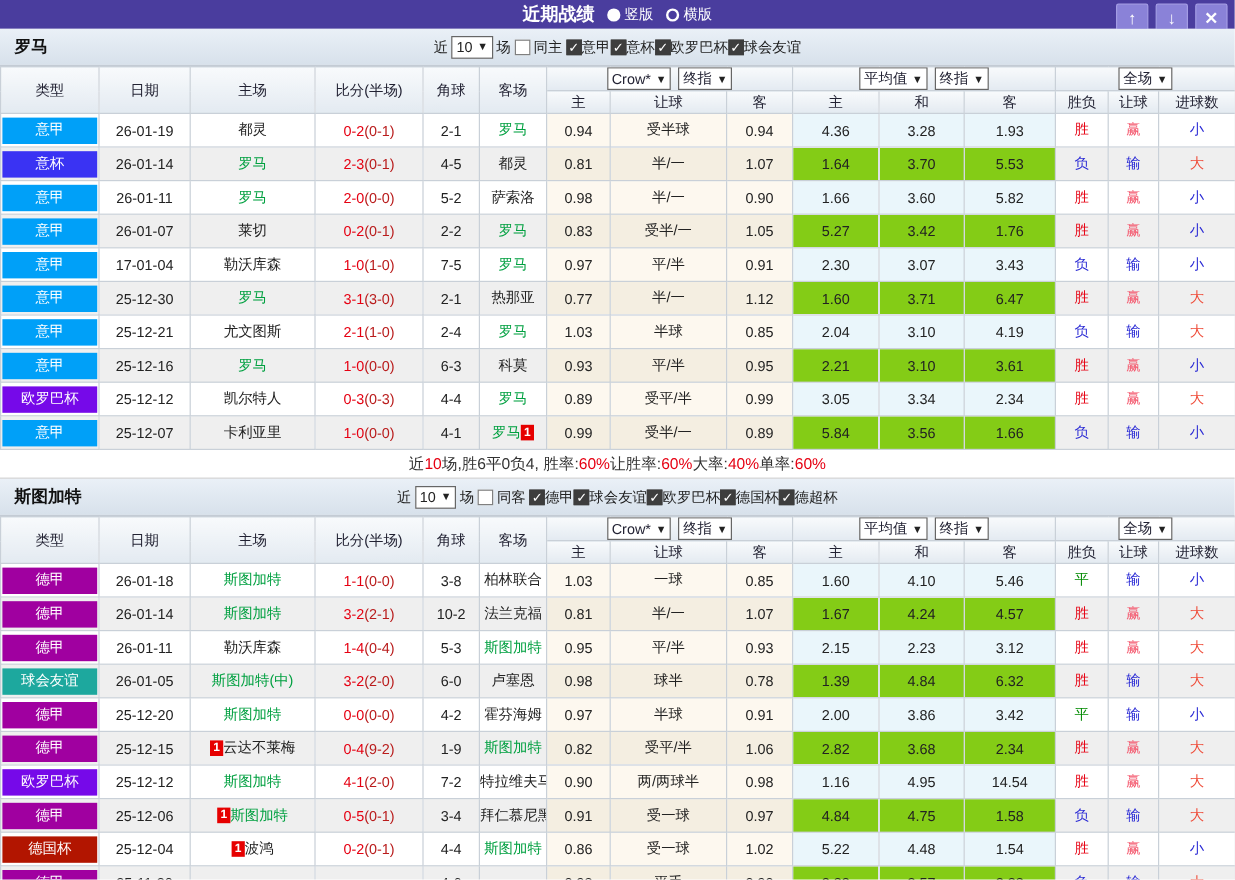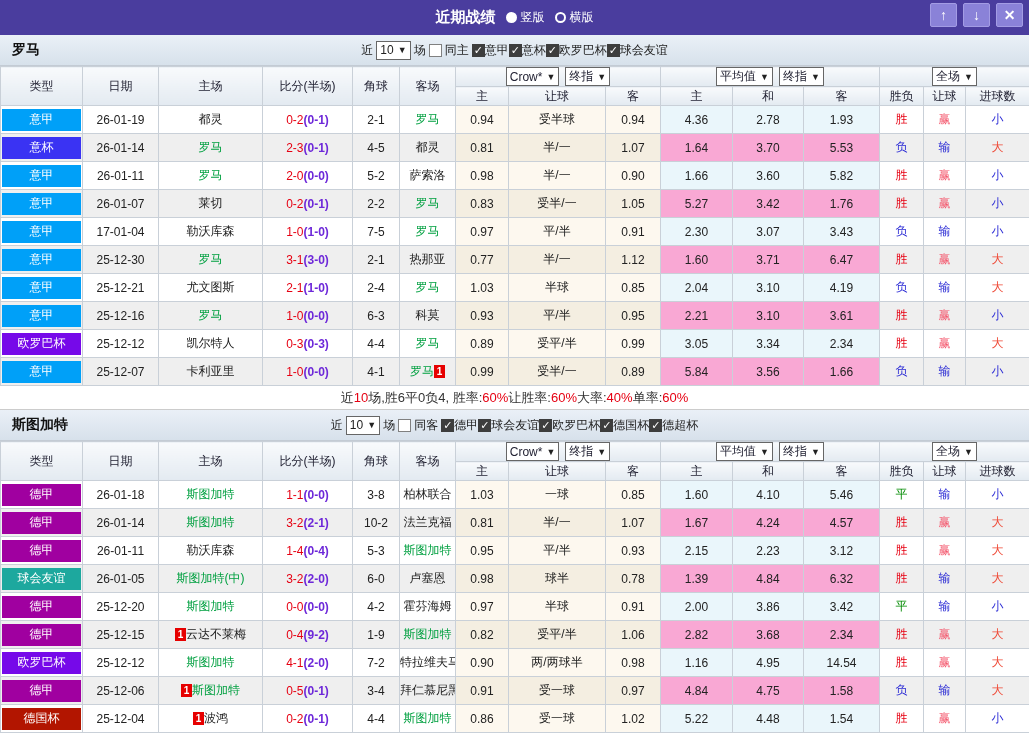--- a/index.html
+++ b/index.html
@@ -1,17 +1,17 @@
 <!DOCTYPE html>
 <html><head>
 <meta charset="utf-8">
 <style>
   html,body{margin:0;padding:0;}
   body{width:1029px;height:733px;background:#fff;font-family:"Liberation Sans","DejaVu Sans",sans-serif;font-size:12px;color:#222;overflow:hidden;}
-  .titlebar{height:35px;background:#4a3d9e;position:relative;display:flex;align-items:center;}
+  .titlebar{height:24px;background:#4a3d9e;position:relative;display:flex;align-items:center;}
   .title-center{position:absolute;left:0;right:0;display:flex;justify-content:center;align-items:center;gap:10px;color:#fff;}
   .page-title{font-weight:bold;font-size:15px;}
   .radio-opt{display:inline-flex;align-items:center;gap:4px;font-size:12px;cursor:pointer;}
   .radio-dot{width:11px;height:11px;border:2px solid #fff;border-radius:50%;box-sizing:border-box;display:inline-block;}
   .radio-dot.sel{background:#fff;}
   .win-buttons{position:absolute;right:6px;top:3px;display:flex;gap:6px;}
   .win-buttons .wbtn{width:27px;height:24px;background:#8a82d8;border:1px solid #a39ce4;color:#fff;font-weight:bold;font-size:14px;line-height:22px;text-align:center;cursor:pointer;border-radius:2px;padding:0;}
   .sec-head{height:30px;background:linear-gradient(#eaf0f7,#d7e1eb);border-bottom:1px solid #c3cbd4;position:relative;display:flex;align-items:center;}
   .team-name{font-weight:bold;font-size:14px;padding-left:12px;color:#111;position:relative;z-index:2;}
   .filters{position:absolute;left:0;right:0;display:flex;justify-content:center;align-items:center;gap:3px;color:#222;}
@@ -22,26 +22,26 @@
   .cbx.on::after{content:"✓";color:#fff;font-size:11px;position:absolute;left:1px;top:-1px;}
   table{border-collapse:collapse;table-layout:fixed;width:1029px;}
   th,td{border:1px solid #c9d0d8;text-align:center;overflow:hidden;white-space:nowrap;padding:0;}
   thead th{background:linear-gradient(#f8fafc,#e3eaf1);font-weight:normal;color:#223;height:18px;font-size:12px;}
   thead tr.ctrl th{height:19px;}
   tbody td{height:25px;background:#fff;}
   tr.even td{background:#efefef;}
   td.crow{background:#fdf8ef;}
   tr.even td.crow{background:#f4eee1;}
   td.avg{background:#eaf6fb;}
-  tr.even td.avg{background:#f9a8d4;}
+  tr.even td.avg{background:#84cc16;}
   td.type{padding:1px;}
   .badge{height:22px;display:flex;align-items:center;justify-content:center;color:#fff;font-size:12px;}
   .team-green{color:#00a040;}
   .ft{color:#e60012;}
-  .ht{color:#6d28d9;font-weight:bold;}
+  .ht{color:#b91c1c;}
   .card{display:inline-block;background:#e60000;color:#fff;font-size:10px;font-weight:bold;line-height:13px;width:11px;height:13px;vertical-align:middle;}
   .summary{height:23px;display:flex;align-items:center;justify-content:center;font-size:13px;color:#333;border-bottom:1px solid #ccc;gap:0;}
   .summary .red{color:#e60012;}
   .hdr-ctrls{display:flex;justify-content:center;align-items:center;gap:6px;}
 </style>
 </head>
 <body>
 
 <div class="titlebar">
   <div class="title-center">
@@ -165,21 +165,21 @@
             </td>
             <td>26-01-19</td>
             <td><span>都灵</span></td>
             <td><span class="ft">0-2</span><span class="ht">(0-1)</span></td>
             <td>2-1</td>
             <td><span class="team-green">罗马</span></td>
             <td class="crow">0.94</td>
             <td class="crow">受半球</td>
             <td class="crow">0.94</td>
             <td class="avg">4.36</td>
-            <td class="avg">2.78</td>
+            <td class="avg">3.28</td>
             <td class="avg">1.93</td>
             <td style="color: rgb(230, 0, 18);">胜</td>
             <td style="color: rgb(244, 86, 108);">赢</td>
             <td style="color: rgb(43, 43, 213);">小</td>
           </tr>
           <tr class="even">
             <td class="type">
               <div class="badge" style="background: rgb(58, 51, 243);">意杯</div>
             </td>
             <td>26-01-14</td>

